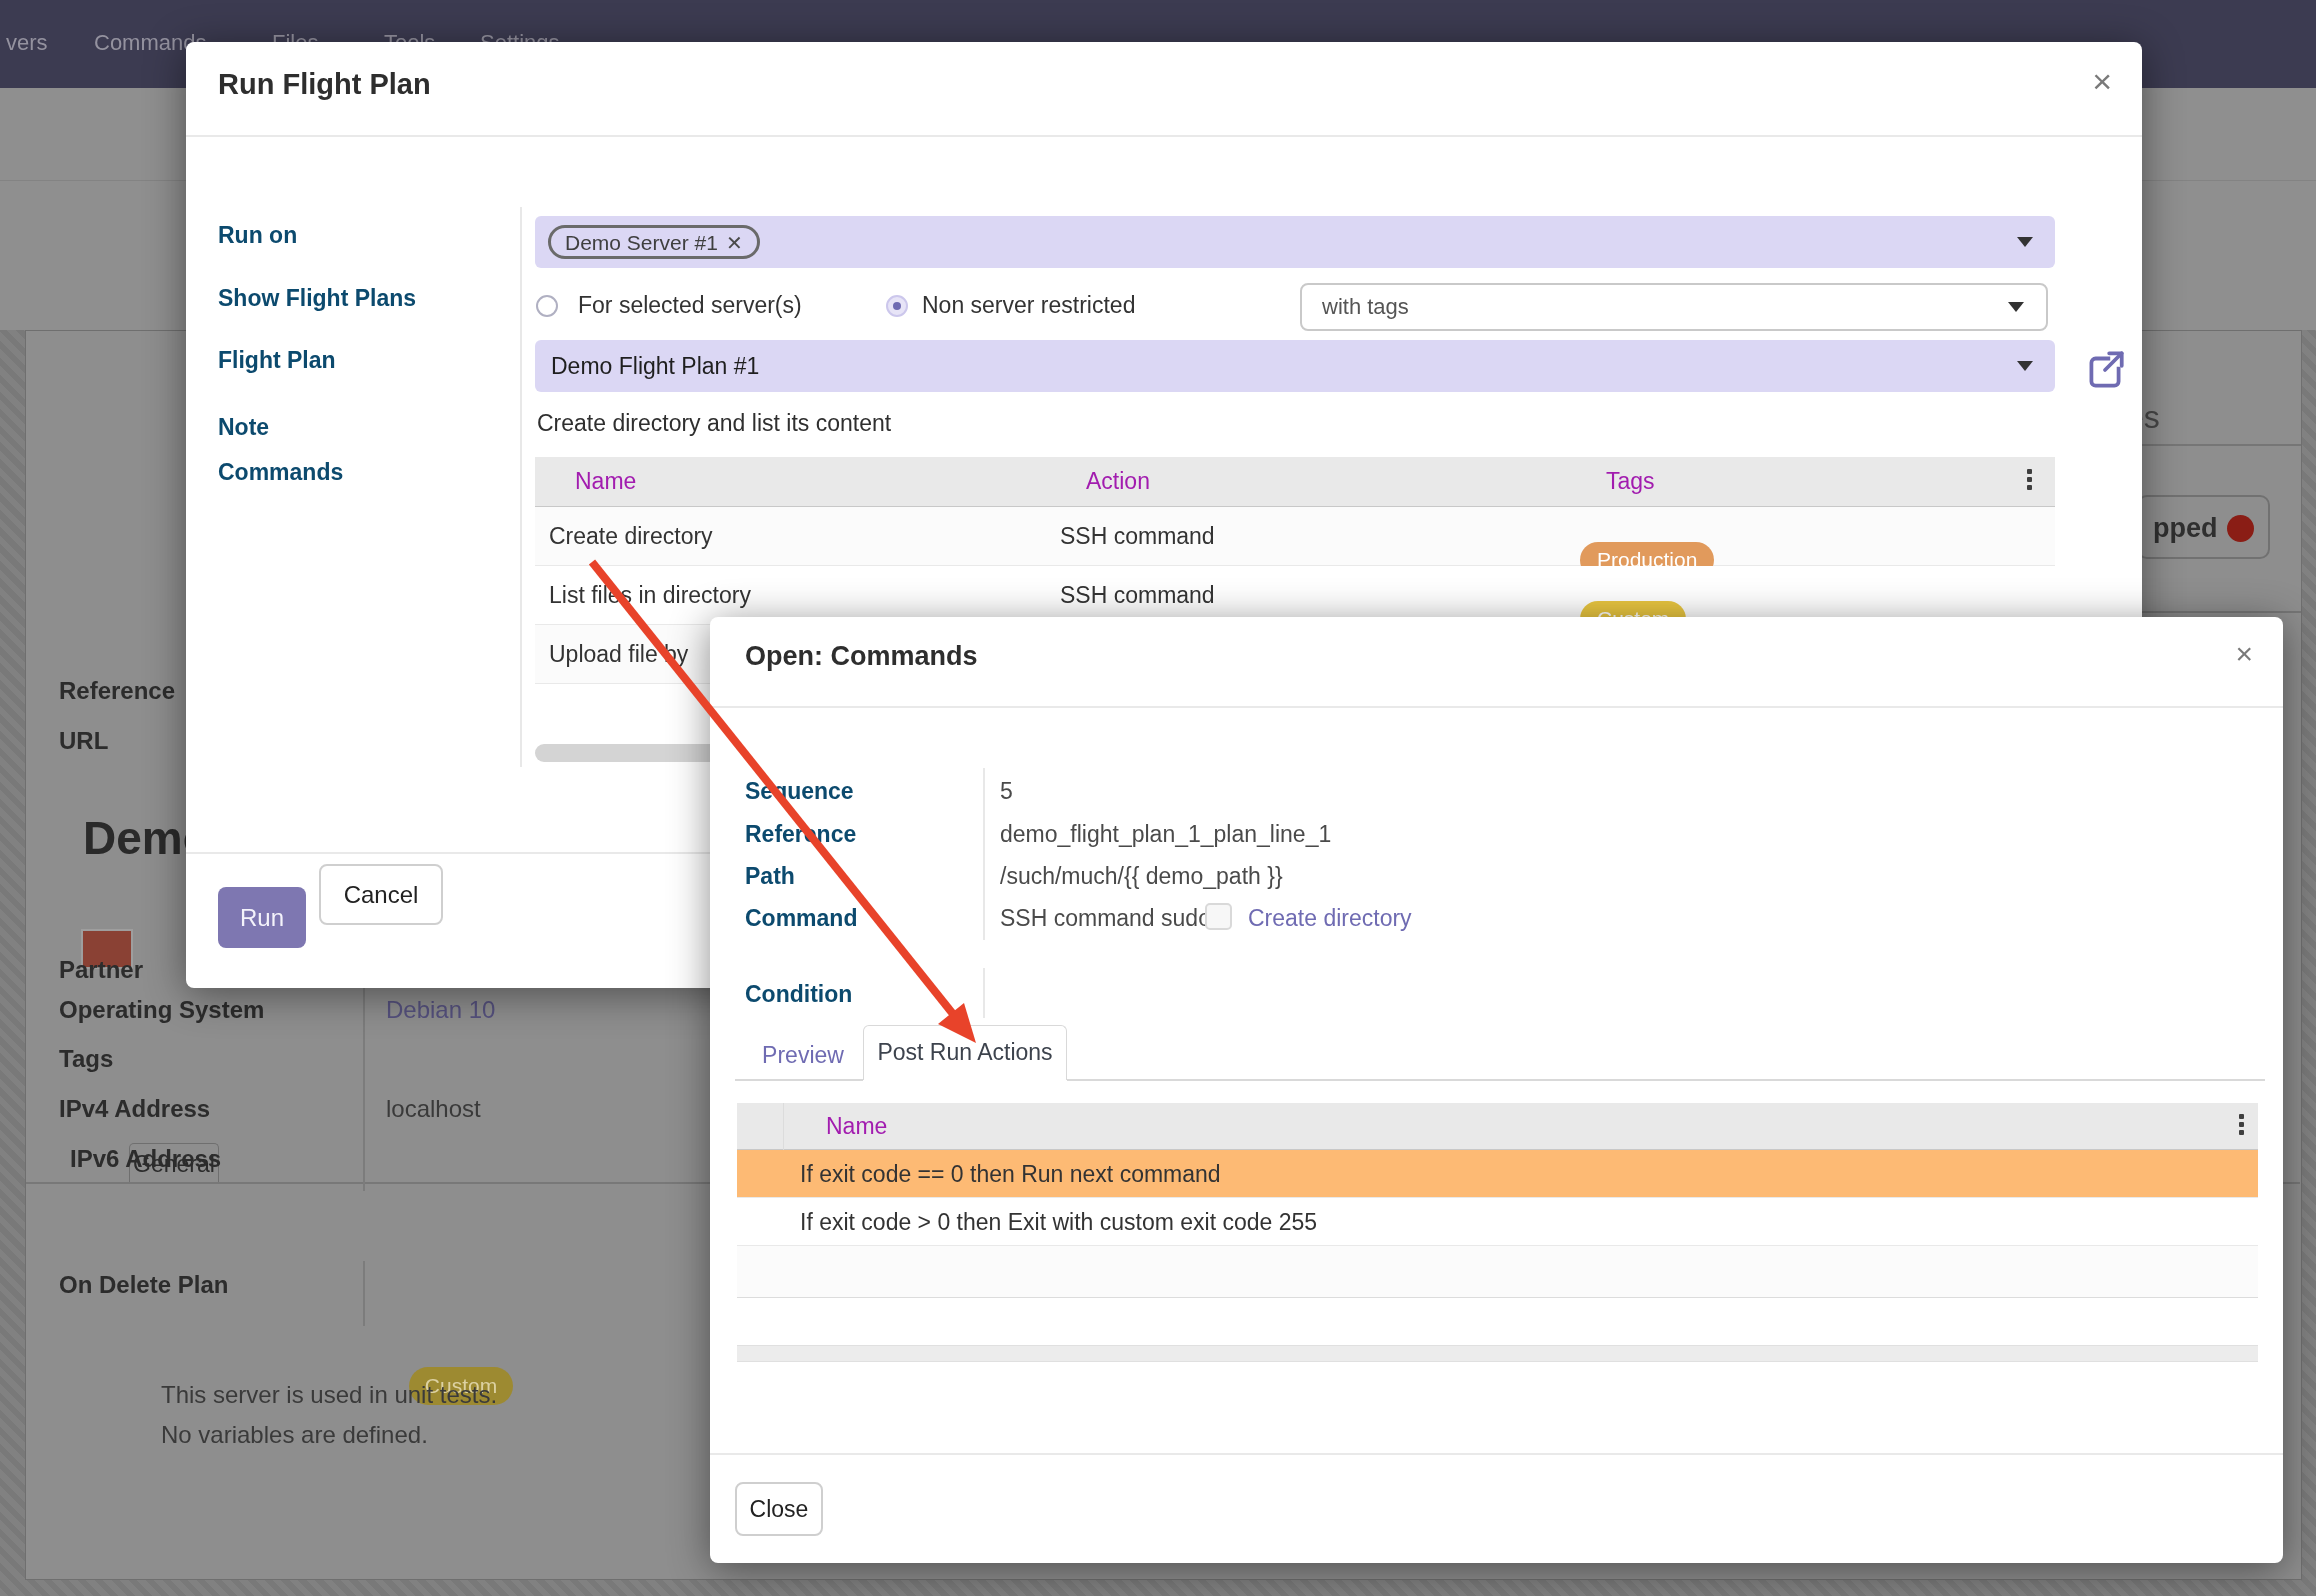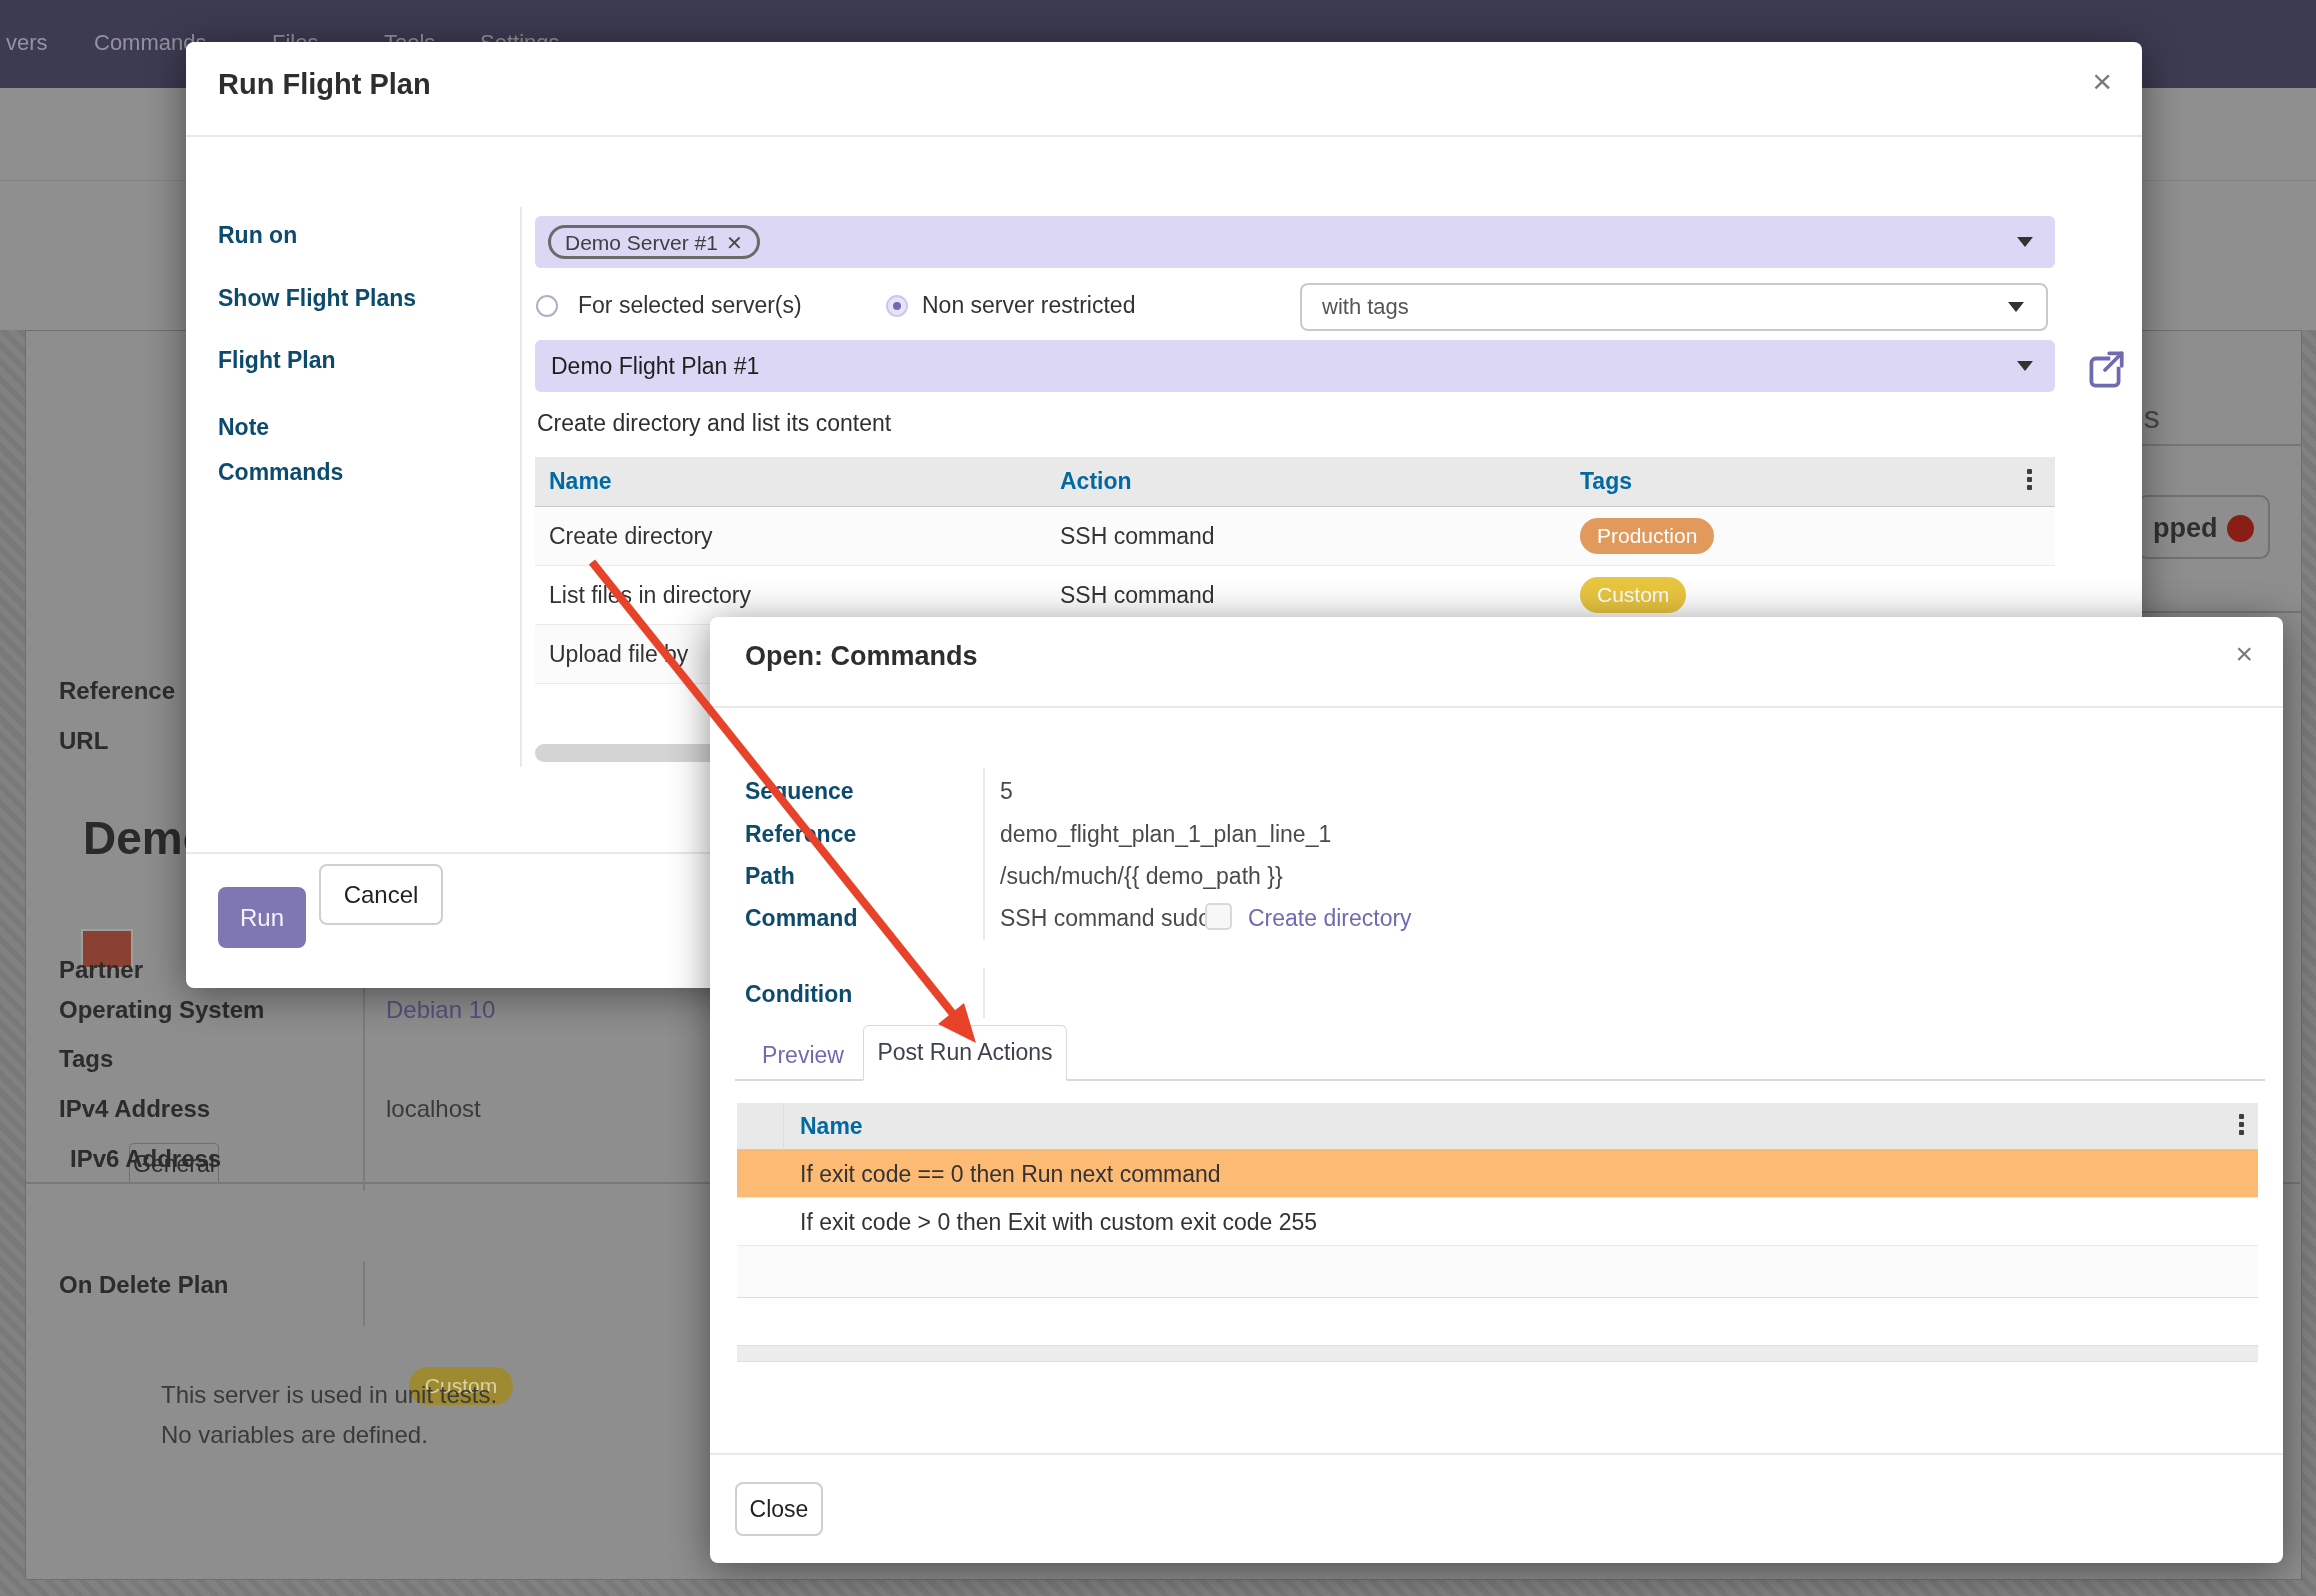--- a/index.html
+++ b/index.html
@@ -51,26 +51,26 @@
   .radio{position:absolute;width:22px;height:22px;border-radius:50%;box-sizing:border-box;}
   .radio.off{border:2px solid #b0b0c2;background:#fff;}
   .radio.on{border:2px solid #ccc7ec;background:#e7e4f7;}
   .radio.on::after{content:"";position:absolute;left:5px;top:5px;width:8px;height:8px;border-radius:50%;background:#6f6bb2;}
   .radio-label{position:absolute;font-size:23px;color:#333;white-space:nowrap;}
   #withtags{position:absolute;left:1300px;top:283px;width:748px;height:48px;background:#fff;
     border:2px solid #c9c9c9;border-radius:8px;box-sizing:border-box;}
   #withtags .ph{position:absolute;left:20px;top:9px;font-size:22px;color:#555;}
   .tbl{position:absolute;font-size:23px;}
   .tbl .hrow{position:absolute;left:0;width:100%;background:#e9e9e9;border-bottom:1.5px solid #c8c8c8;box-sizing:border-box;}
-  .tbl .hcell{position:absolute;font-weight:700;color:#0369a1;white-space:nowrap;}
+  .tbl .hcell{position:absolute;font-weight:400;color:#a21caf;white-space:nowrap;margin-left:26px;}
   .tbl .row{position:absolute;left:0;width:100%;border-bottom:1.5px solid #e9e9e9;box-sizing:border-box;}
   .tbl .cell{position:absolute;color:#333;white-space:nowrap;}
   .kebab{position:absolute;width:6px;color:#3f3f3f;font-size:24px;font-weight:700;line-height:9px;letter-spacing:0;}
   .kebab span{display:block;width:5px;height:5px;background:#3f3f3f;margin:3px 0;border-radius:1px;}
-  .tagpill{position:absolute;height:36px;border-radius:18px;color:#fff;font-size:21px;line-height:36px;padding:0 17px;}
+  .tagpill{position:absolute;height:36px;border-radius:18px;color:#fff;font-size:21px;line-height:36px;padding:0 17px;margin-top:24px;}
   #hscroll{position:absolute;left:535px;top:744px;width:1520px;height:18px;background:#d4d4d4;border-radius:9px;}
   .btn{position:absolute;border-radius:8px;font-size:24px;text-align:center;box-sizing:border-box;}
   .btn.primary{background:#7e77b1;color:#f4f3fb;}
   .btn.plain{background:#fff;border:2px solid #cfcfcf;color:#222;}
   .field-val{position:absolute;font-size:23px;color:#4a4a4a;white-space:nowrap;}
   #cmd-checkbox{position:absolute;left:1205px;top:903px;width:27px;height:27px;border:2px solid #d9d9d9;
     background:#f7f7f7;border-radius:5px;box-sizing:border-box;}
   .linktxt{position:absolute;font-size:23px;color:#6f6bb2;white-space:nowrap;}
   #tab-preview{position:absolute;left:748px;top:1032px;width:110px;height:46px;font-size:23px;color:#6f6bb2;
     text-align:center;line-height:46px;}

